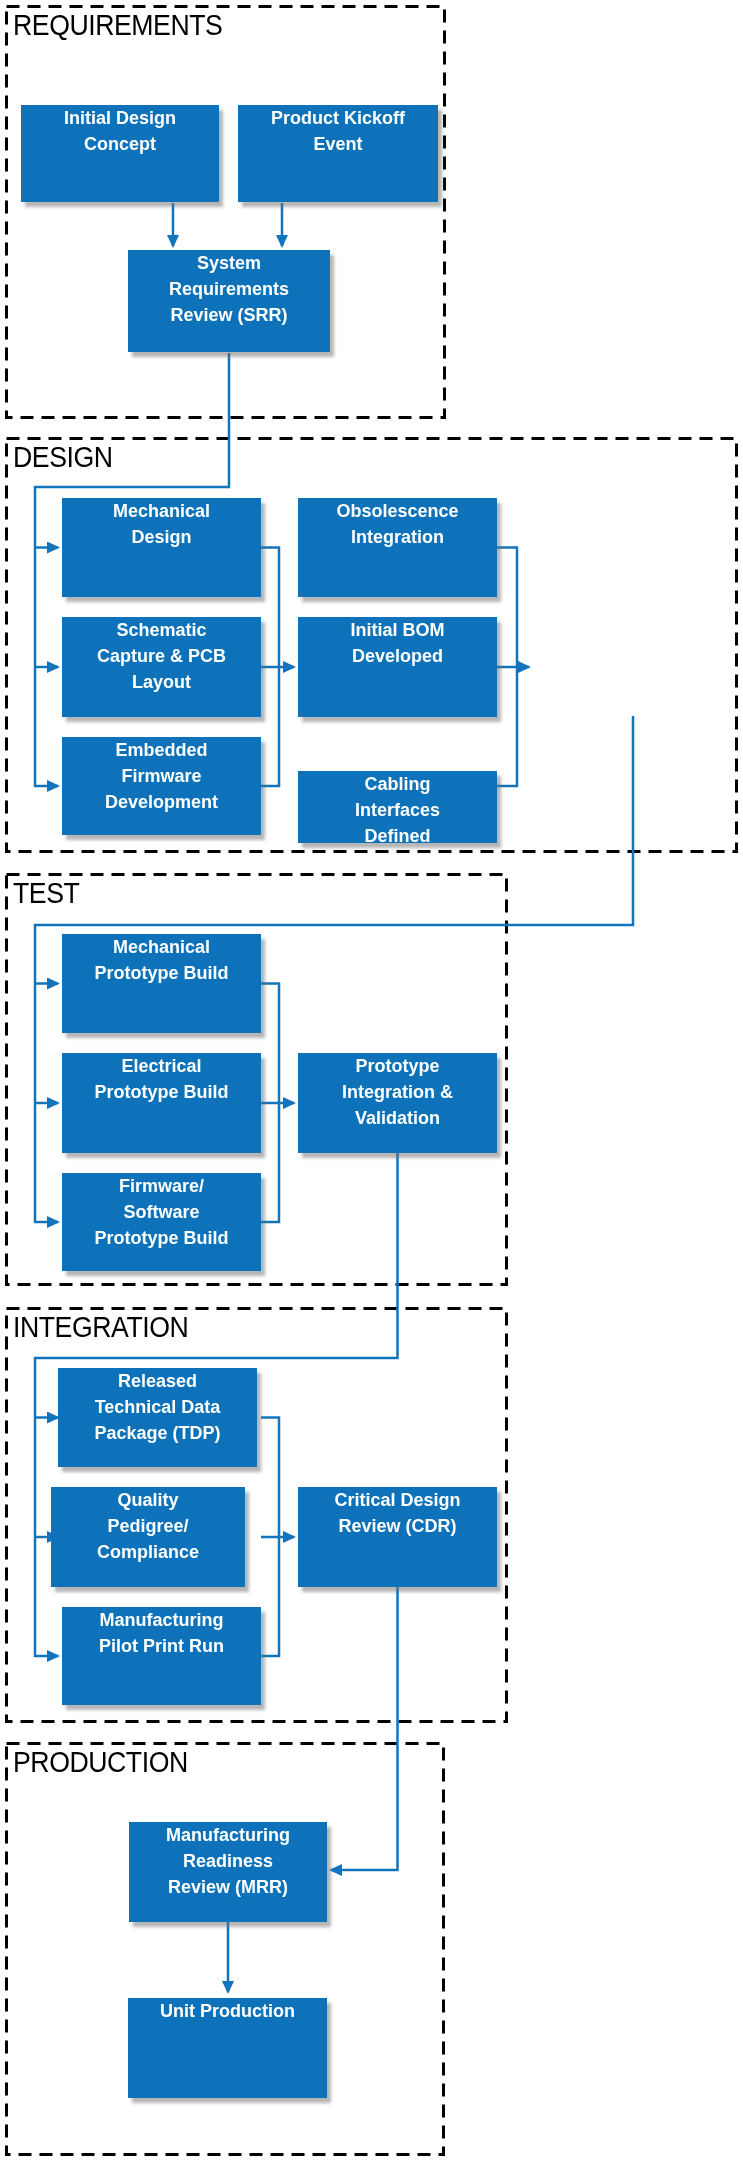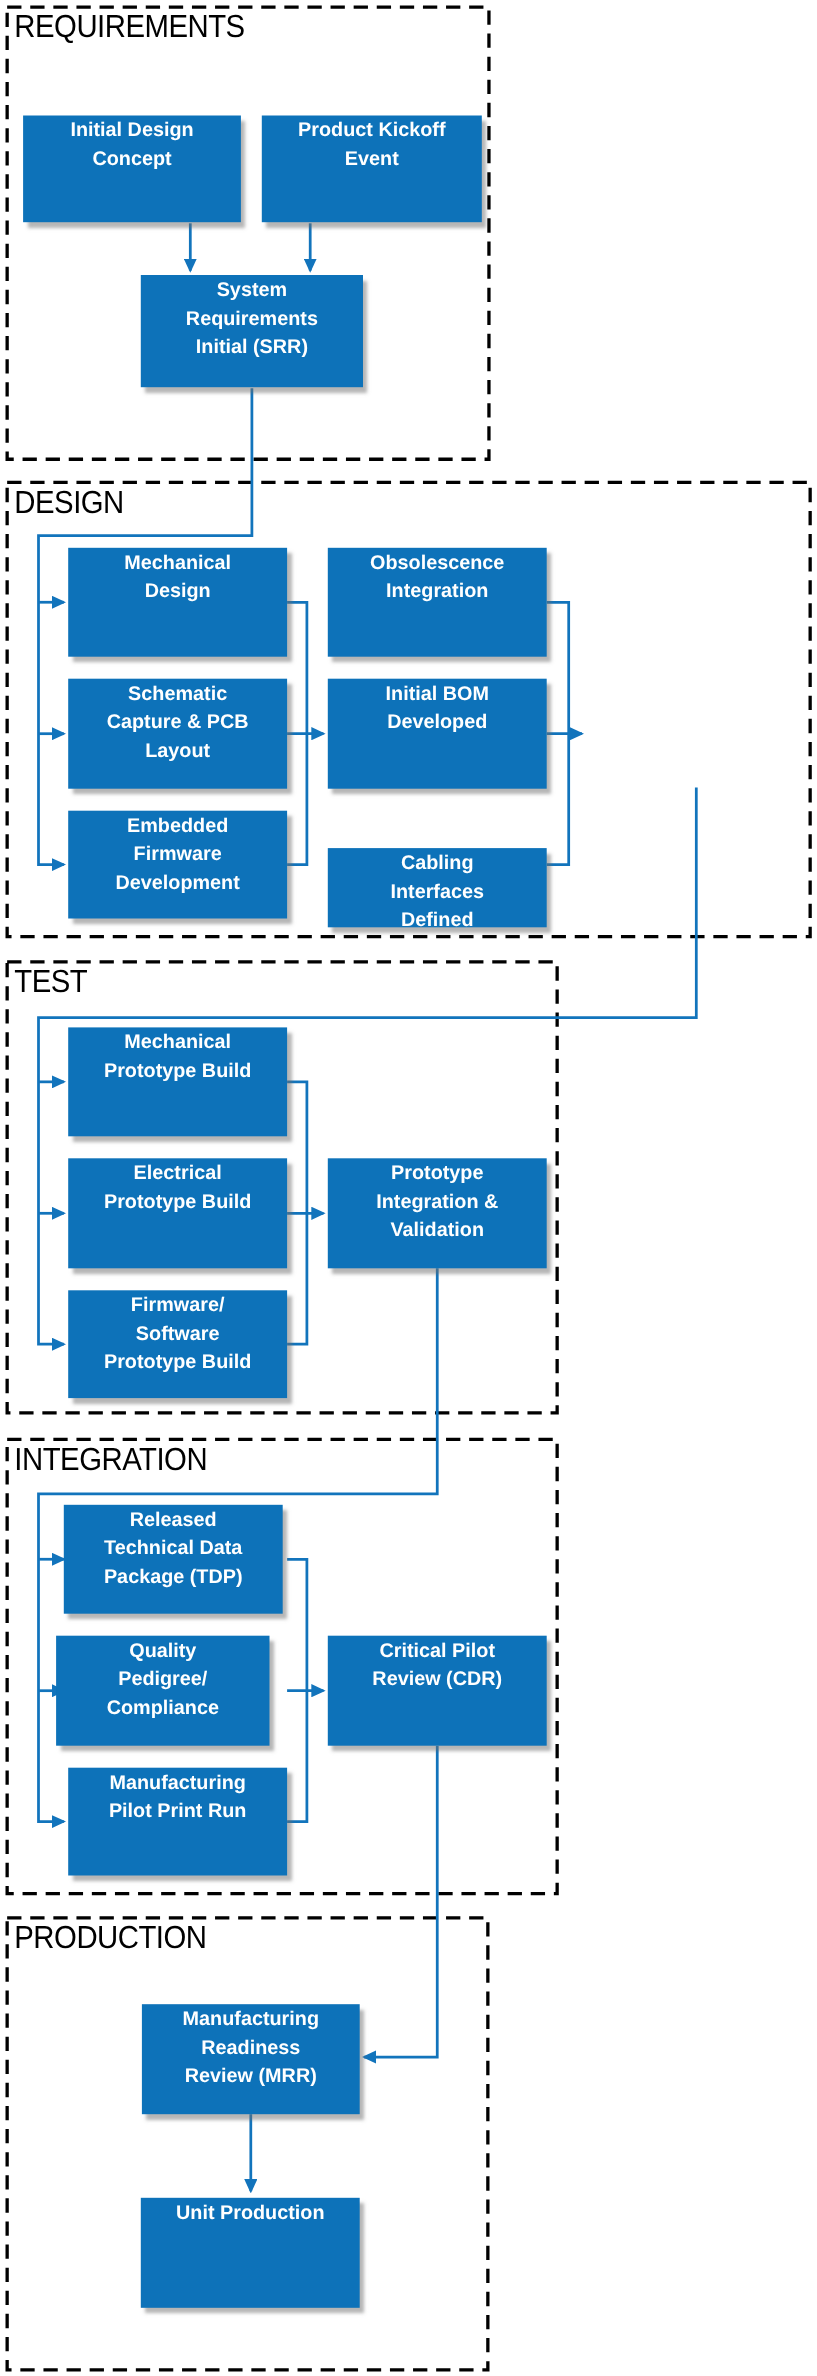--- a/index.html
+++ b/index.html
@@ -101,21 +101,21 @@
       <span>Initial Design
 Concept</span>
     </div>
   <div class="node" style="left:238px;top:105px;width:200px;height:97px">
       <span>Product Kickoff
 Event</span>
     </div>
   <div class="node" style="left:128px;top:250px;width:202px;height:102px">
       <span>System
 Requirements
-Initial (SRR)</span>
+Review (SRR)</span>
     </div>
 
   <div class="node" style="left:62px;top:498px;width:199px;height:99px">
       <span>Mechanical
 Design</span>
     </div>
   <div class="node" style="left:62px;top:617px;width:199px;height:100px">
       <span>Schematic
 Capture &amp; PCB
 Layout</span>
@@ -166,21 +166,21 @@
   <div class="node" style="left:51px;top:1487px;width:194px;height:100px">
       <span>Quality
 Pedigree/
 Compliance</span>
     </div>
   <div class="node" style="left:62px;top:1607px;width:199px;height:98px">
       <span>Manufacturing
 Pilot Print Run</span>
     </div>
   <div class="node" style="left:298px;top:1487px;width:199px;height:100px">
-      <span>Critical Pilot
+      <span>Critical Design
 Review (CDR)</span>
     </div>
 
   <div class="node" style="left:129px;top:1822px;width:198px;height:100px">
       <span>Manufacturing
 Readiness
 Review (MRR)</span>
     </div>
   <div class="node" style="left:128px;top:1998px;width:199px;height:100px">
       <span>Unit Production</span>

